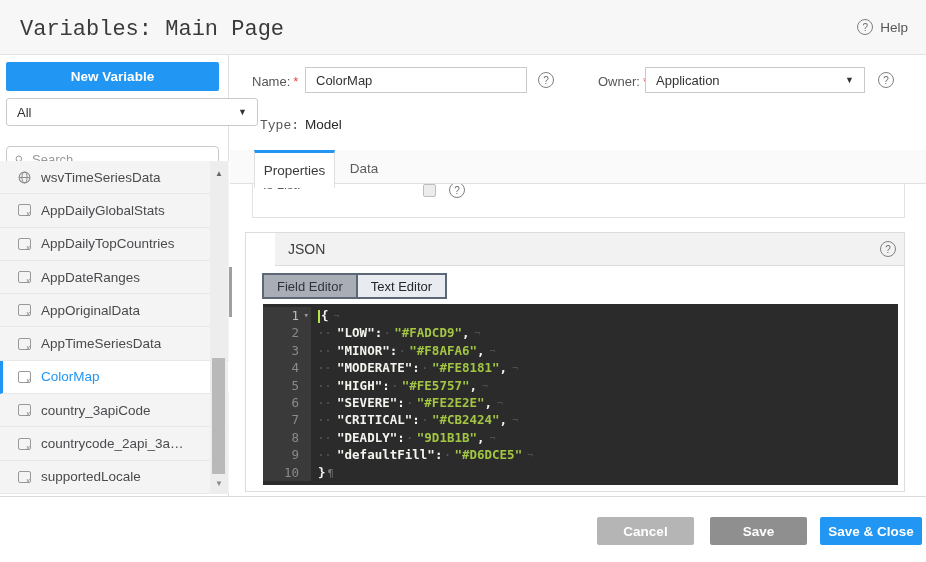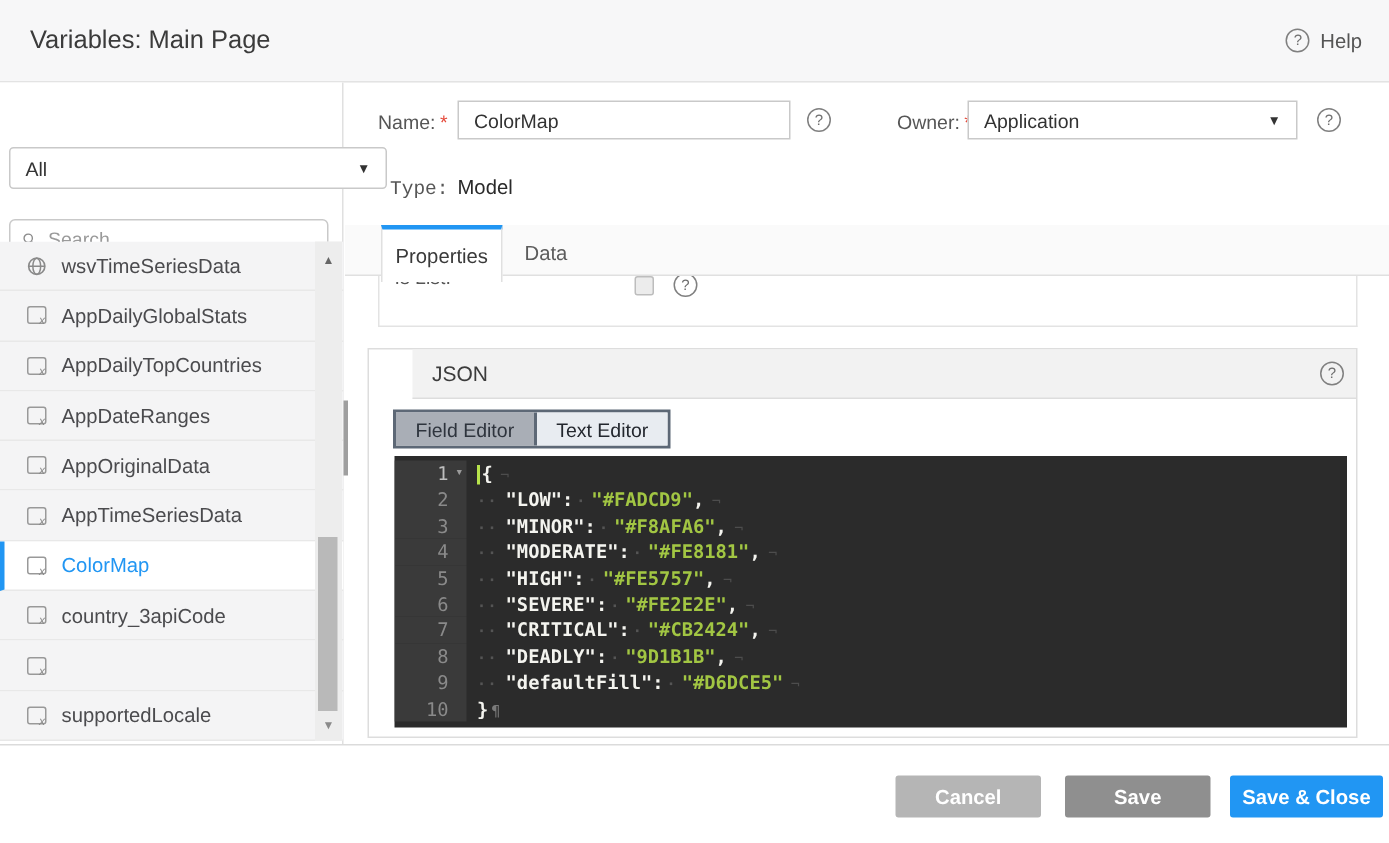--- a/index.html
+++ b/index.html
@@ -4,21 +4,21 @@
 <style>
   * { box-sizing: border-box; }
   html,body { margin:0; padding:0; }
   body {
     width:926px; height:562px; position:relative; overflow:hidden;
     background:#ffffff; font-family:"Liberation Sans", sans-serif; color:#333;
   }
   
   .header { position:absolute; left:0; top:0; width:926px; height:55px;
             background:#f7f7f8; border-bottom:1px solid #e3e3e3; }
-  .header .title { position:absolute; left:20px; top:17px; font-size:17px; color:#3b3b3b; }
+  .header .title { position:absolute; left:20px; top:17px; font-size:22px; color:#3b3b3b;font-family:Liberation Mono, monospace; }
   .help { position:absolute; right:18px; top:19px; display:flex; align-items:center; gap:7px;
           font-size:13.5px; color:#555; cursor:pointer; }
   .qicon { width:16px; height:16px; border:1px solid #808080; border-radius:50%;
            display:inline-flex; align-items:center; justify-content:center;
            font-size:10px; color:#6f6f6f; flex:0 0 auto; background:transparent; }
   
   .sidebar { position:absolute; left:0; top:55px; width:229px; height:441px;
              background:#fff; border-right:1px solid #e0e0e0; }
   .btn-new { position:absolute; left:6px; top:7px; width:213px; height:29px;
              background:#2196F3; color:#fff; font-weight:bold; font-size:13.5px;
@@ -115,20 +115,21 @@
 
 <div class="header">
   <div class="title">Variables: Main Page</div>
   <div class="help">
     <span class="qicon">?</span>
     <span>Help</span>
   </div>
 </div>
 
 <div class="sidebar">
+  <button class="btn-new">New Variable</button>
   <div class="filter">
     <span>All</span>
     <span class="arrow">▼</span>
   </div>
   <div class="search">
     <svg width="13" height="13" viewBox="0 0 13 13">
       <circle cx="5.5" cy="5.5" r="4" fill="none" stroke="#8a8a8a" stroke-width="1.3"></circle>
       <line x1="8.6" y1="8.6" x2="12" y2="12" stroke="#8a8a8a" stroke-width="1.3"></line>
     </svg>
     <input placeholder="Search..." style="">
@@ -181,20 +182,21 @@
     <div class="var-row">
       <span class="vicon">
           <i>x</i>
         </span>
       <span>country_3apiCode</span>
     </div>
     <div class="var-row">
       <span class="vicon">
           <i>x</i>
         </span>
+      <span>countrycode_2api_3a…</span>
     </div>
     <div class="var-row">
       <span class="vicon">
           <i>x</i>
         </span>
       <span>supportedLocale</span>
     </div>
   </div>
   <div class="side-scroll">
     <div class="up">▲</div>

